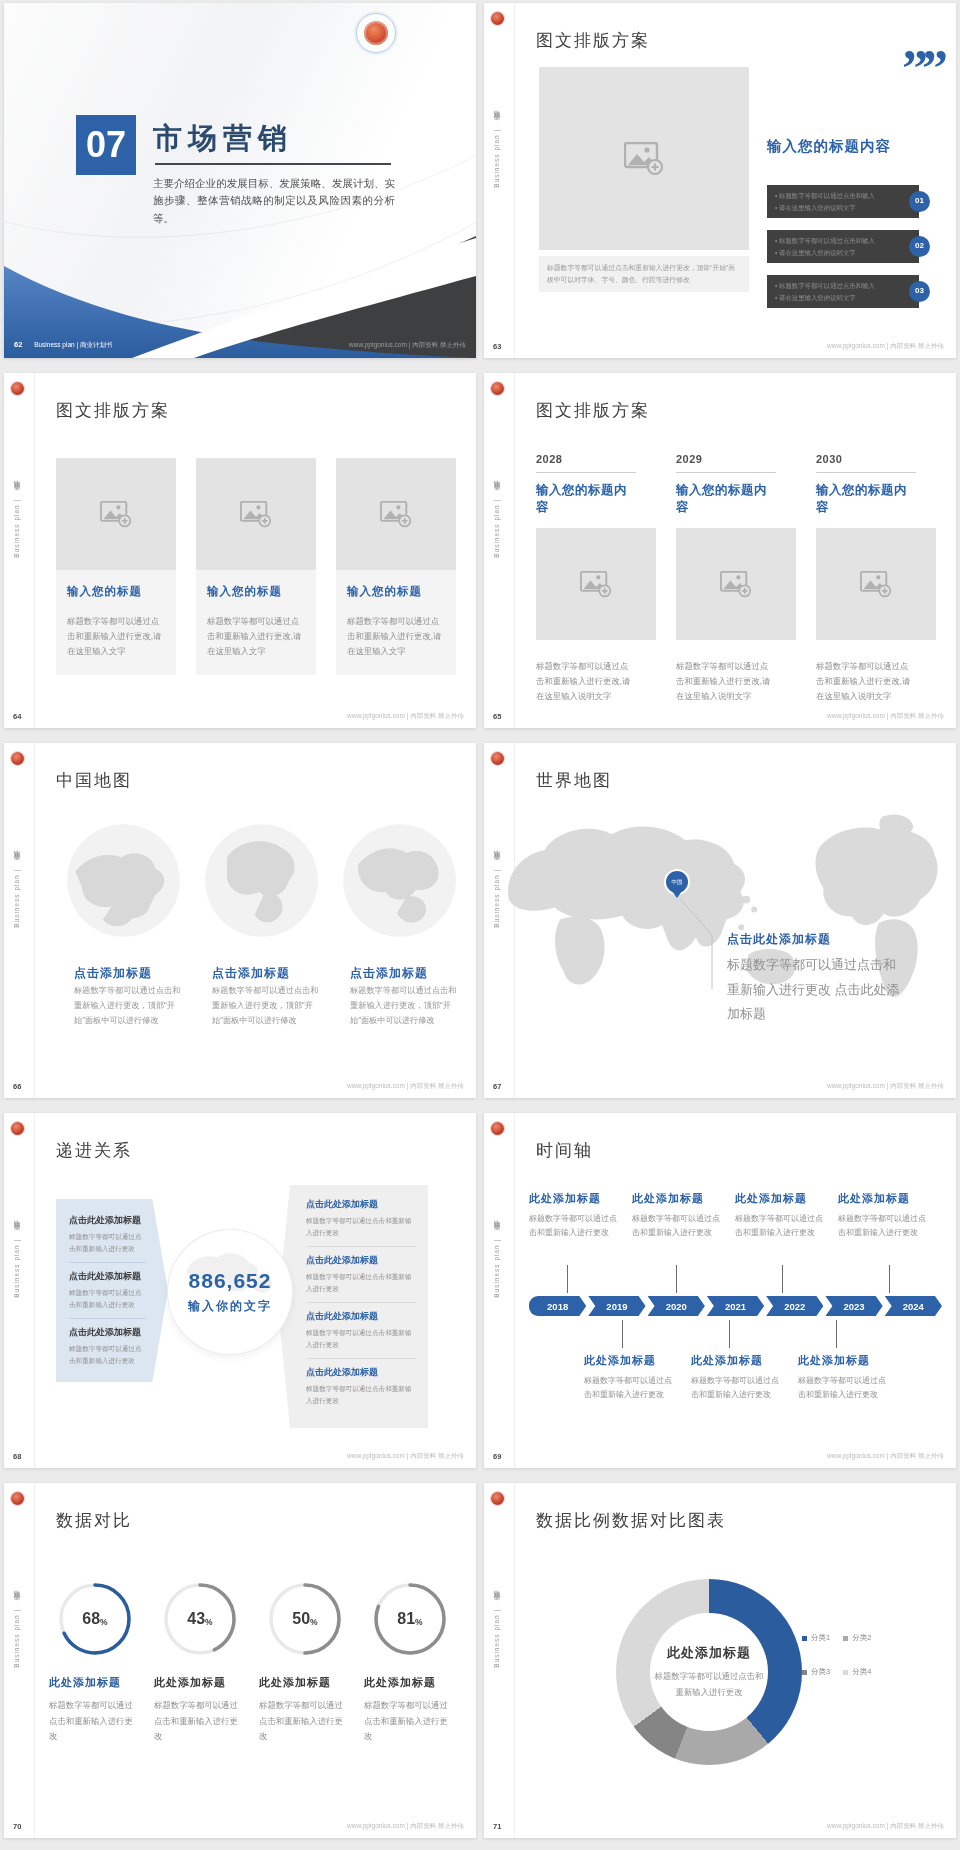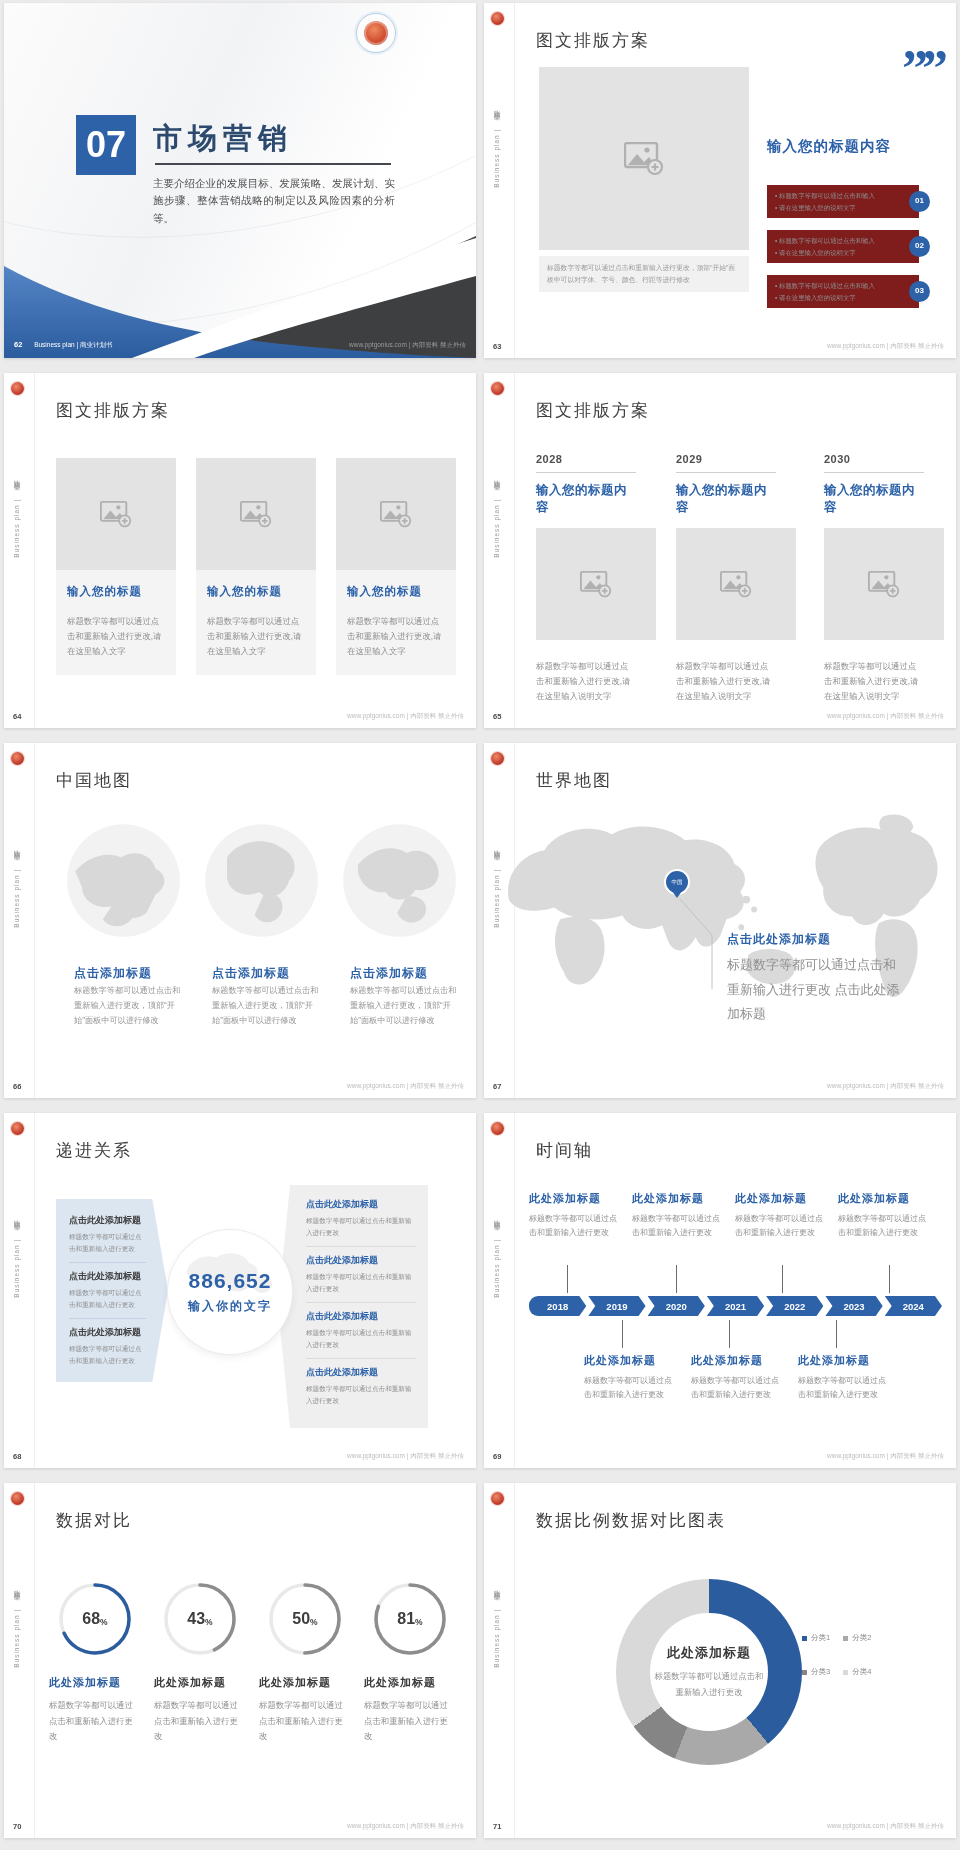--- a/index.html
+++ b/index.html
@@ -45,21 +45,21 @@
   .cover-foot-l { position:absolute; left:10px; bottom:8px; color:#fff; font-size:6.5px; z-index:5; }
   .cover-foot-l b { font-size:7.5px; margin-right:10px; }
   .cover-foot-r { position:absolute; right:10px; bottom:8px; color:#9b9b9b; font-size:6.5px; z-index:5; }
   
   .s63-ph { position:absolute; left:55px; top:64px; width:210px; height:183px; }
   .s63-cap { position:absolute; left:55px; top:253px; width:210px; background:#f1f1f1; padding:6px 8px;
              font-size:6.8px; color:#9a9a9a; line-height:1.75; }
   .s63-quote { position:absolute; right:14px; top:40px; font-family:"Liberation Serif", serif;
                font-size:52px; font-weight:bold; color:#2d62a8; letter-spacing:-6px; line-height:1; }
   .s63-h { position:absolute; left:283px; top:134px; font-size:14.5px; font-weight:bold; color:#2d62a8; letter-spacing:1px; }
-  .s63-item { position:absolute; left:283px; width:152px; height:33px; background:#7f1d1d; padding:5px 26px 5px 8px;
+  .s63-item { position:absolute; left:283px; width:152px; height:33px; background:#404040; padding:5px 26px 5px 8px;
               font-size:6.4px; color:#8f8f8f; line-height:1.85; }
   .s63-item .badge { position:absolute; right:-11px; top:6px; width:21px; height:21px; border-radius:50%;
                      background:#2d62a8; color:#fff; font-size:8px; font-weight:bold;
                      display:flex; align-items:center; justify-content:center; }
   
   .card { position:absolute; width:120px; top:85px; }
   .card .ph { width:120px; height:112px; }
   .card .txt { background:#f4f4f4; padding:14px 11px 16px; }
   .card .txt h4 { font-size:11.5px; font-weight:bold; color:#2d62a8; letter-spacing:1px; }
   .card .txt p { margin-top:15px; font-size:8.4px; color:#8f8f8f; line-height:1.8; }
@@ -293,21 +293,21 @@
               <svg width="32" height="27" viewBox="0 0 40 34">
                 <rect x="1" y="1" width="32" height="24" rx="2" fill="none" stroke="#a9a9a9" stroke-width="2.4"></rect>
                 <circle cx="23" cy="8" r="2.6" fill="#a9a9a9"></circle>
                 <path d="M4,23 L13,12 L20,20 L25,15 L31,23 Z" fill="#a9a9a9"></path>
                 <circle cx="31" cy="25" r="7" fill="#e3e3e3" stroke="#a9a9a9" stroke-width="2.2"></circle>
                 <path d="M31,21.5 L31,28.5 M27.5,25 L34.5,25" stroke="#a9a9a9" stroke-width="2.2"></path>
               </svg>
             </div>
         <p>标题数字等都可以通过点击和重新输入进行更改,请在这里输入说明文字</p>
       </div>
-      <div class="ycol" style="left:340px">
+      <div class="ycol" style="left:332px">
         <div class="year">2030</div>
         <div class="rule"></div>
         <div class="yh">输入您的标题内容</div>
         <div class="ph">
               <svg width="32" height="27" viewBox="0 0 40 34">
                 <rect x="1" y="1" width="32" height="24" rx="2" fill="none" stroke="#a9a9a9" stroke-width="2.4"></rect>
                 <circle cx="23" cy="8" r="2.6" fill="#a9a9a9"></circle>
                 <path d="M4,23 L13,12 L20,20 L25,15 L31,23 Z" fill="#a9a9a9"></path>
                 <circle cx="31" cy="25" r="7" fill="#e3e3e3" stroke="#a9a9a9" stroke-width="2.2"></circle>
                 <path d="M31,21.5 L31,28.5 M27.5,25 L34.5,25" stroke="#a9a9a9" stroke-width="2.2"></path>

